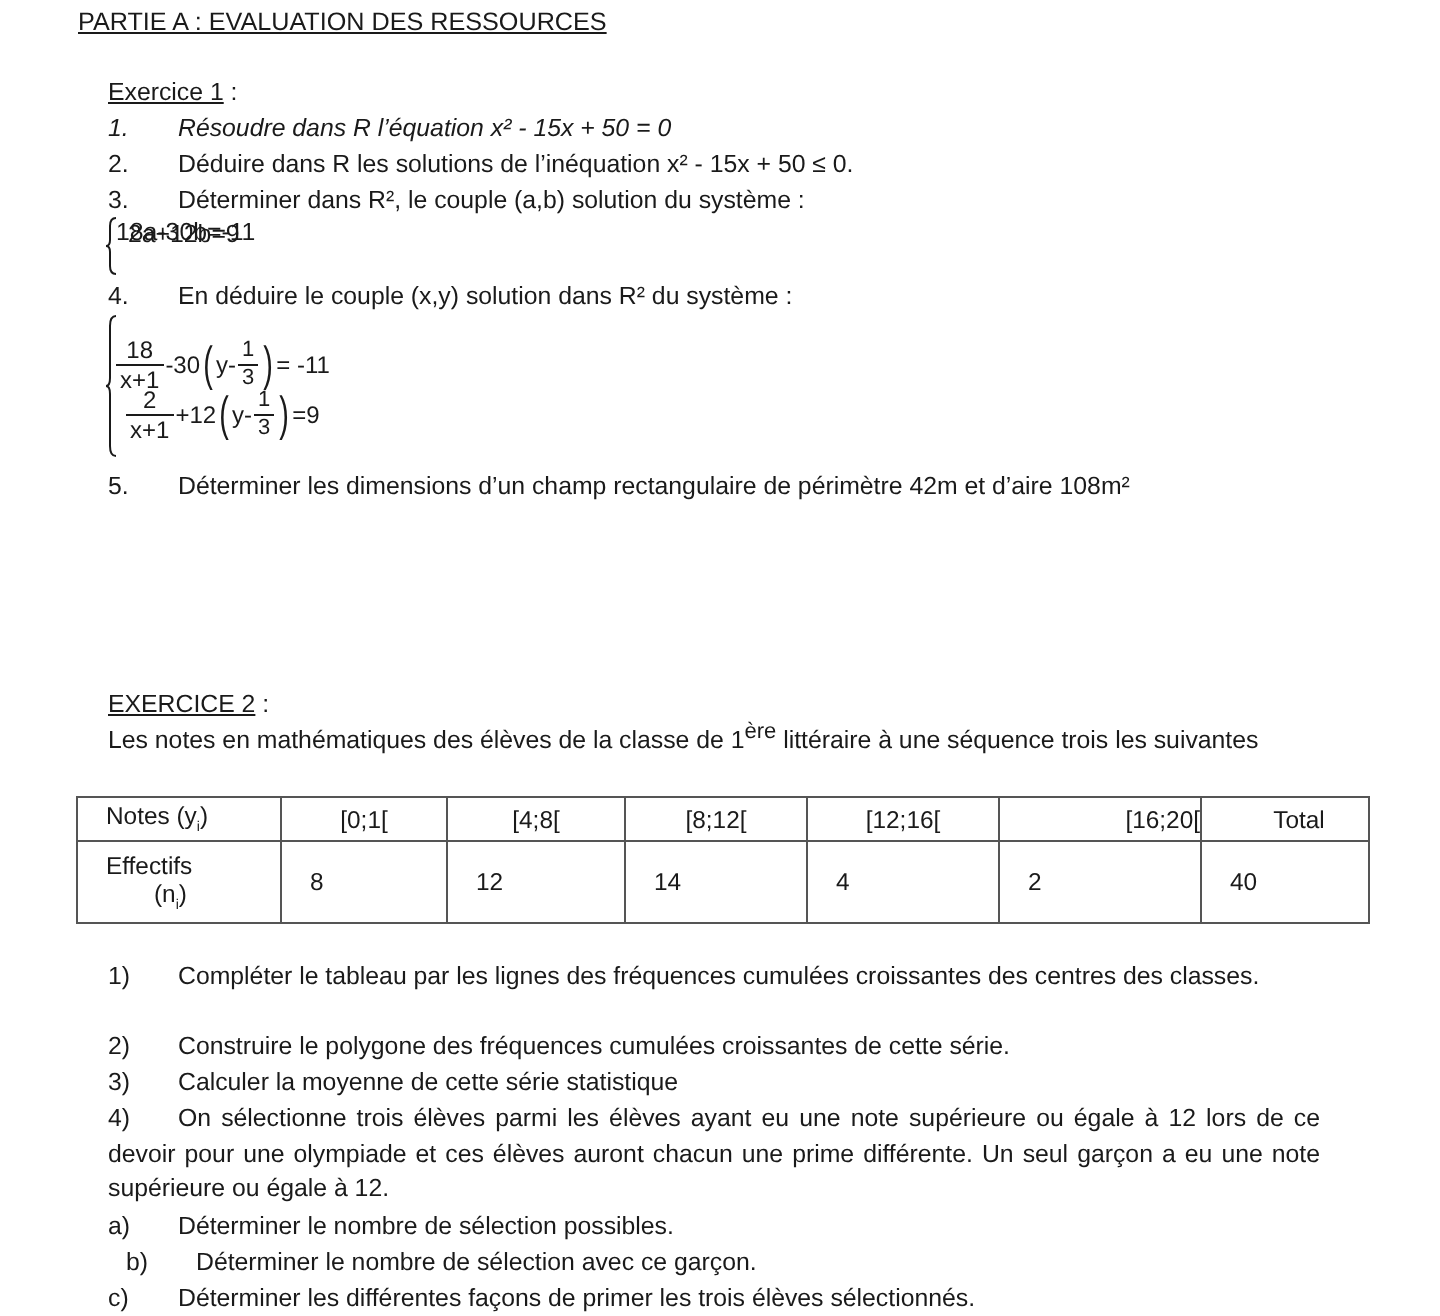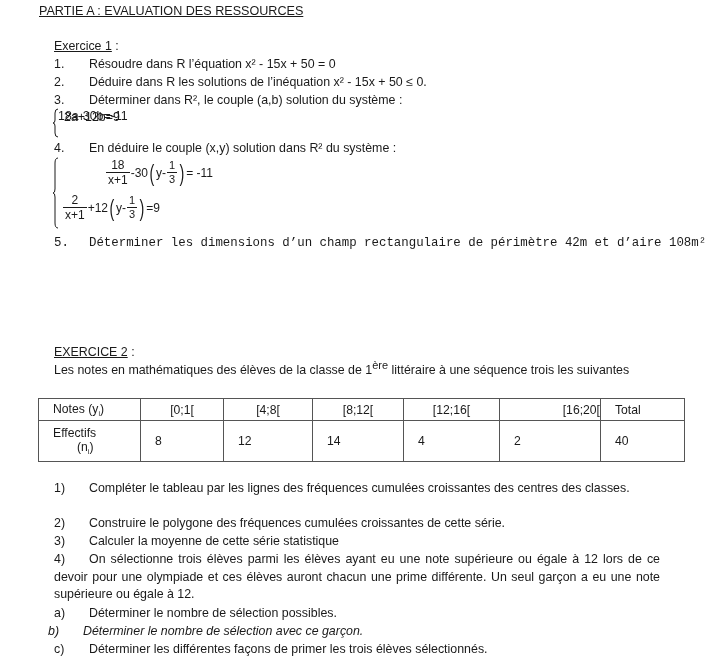--- a/index.html
+++ b/index.html
@@ -26,21 +26,21 @@
 </style>
 </head>
 <body>
 
 <div class="abs u" style="left:39px; top:4px; font-size:12.6px;">PARTIE A : EVALUATION DES RESSOURCES</div>
 
 <div class="abs" style="left:54px; top:39px;">
   <span class="u">Exercice 1</span><span> :</span>
 </div>
 
-<div class="abs" style="left:54px; top:57px;">
+<div class="abs" style="left:54px; top:57px;font-style:italic;">
   <span class="num">1.</span><span>Résoudre dans R l’équation x² - 15x + 50 = 0</span>
 </div>
 <div class="abs" style="left:54px; top:75px;">
   <span class="num">2.</span><span>Déduire dans R les solutions de l’inéquation x² - 15x + 50 ≤ 0.</span>
 </div>
 <div class="abs" style="left:54px; top:93px;">
   <span class="num">3.</span><span>Déterminer dans R², le couple (a,b) solution du système :</span>
 </div>
 
 <div class="abs" style="left:52px; top:108px; width:100px; height:32px;">
@@ -52,29 +52,29 @@
 </div>
 
 <div class="abs" style="left:54px; top:141px;">
   <span class="num">4.</span><span>En déduire le couple (x,y) solution dans R² du système :</span>
 </div>
 
 <div class="abs" style="left:52px; top:157px; width:160px; height:72px;">
   <svg class="brace" width="8" height="72" viewBox="0 0 8 72">
     <path d="M6 1 Q3 1 3 6 L3 32 Q3 36 1 36 Q3 36 3 40 L3 66 Q3 71 6 71" stroke="#1a1a1a" fill="none" stroke-width="1"></path>
   </svg>
-  <div class="abs" style="left:5px; top:2px; font-size:12px;margin-left:48px;">
+  <div class="abs" style="left:5px; top:12px; font-size:12px;">
     <span class="frac"><span class="n">18</span><span class="d">x+1</span></span><span style="vertical-align:middle">-30</span><span class="paren">(</span><span style="vertical-align:middle">y-</span><span class="frac small"><span class="n">1</span><span class="d">3</span></span><span class="paren">)</span><span style="vertical-align:middle">= -11</span>
   </div>
   <div class="abs" style="left:5px; top:37px; font-size:12px;">
     <span class="frac" style="margin-left:6px;"><span class="n">2</span><span class="d">x+1</span></span><span style="vertical-align:middle">+12</span><span class="paren">(</span><span style="vertical-align:middle">y-</span><span class="frac small"><span class="n">1</span><span class="d">3</span></span><span class="paren">)</span><span style="vertical-align:middle">=9</span>
   </div>
 </div>
 
-<div class="abs" style="left:54px; top:236px;font-family:Liberation Mono, monospace;">
+<div class="abs" style="left:54px; top:236px;">
   <span class="num">5.</span><span>Déterminer les dimensions d’un champ rectangulaire de périmètre 42m et d’aire 108m²</span>
 </div>
 
 <div class="abs" style="left:54px; top:345px;">
   <span class="u">EXERCICE 2</span><span> :</span>
 </div>
 
 <div class="just" style="top:362px;">
   <span>Les notes en mathématiques des élèves de la classe de 1</span><sup>ère</sup><span>  littéraire à une séquence  trois les suivantes</span>
 </div>
@@ -83,21 +83,21 @@
   <tbody>
       <tr class="r1">
     <td style="width:87px;">
       <span>Notes (y</span><sub style="font-size:7px">i</sub><span>)</span>
     </td>
     <td class="head" style="width:82px;">[0;1[</td>
     <td class="head" style="width:88px;">[4;8[</td>
     <td class="head" style="width:90px;">[8;12[</td>
     <td class="head" style="width:95px;">[12;16[</td>
     <td class="head" style="width:100px;text-align:right;">[16;20[</td>
-    <td style="padding-left:14px;">Total</td>
+    <td style="padding-left:14px;text-align:center;">Total</td>
   </tr>
   <tr class="r2">
     <td>
       <div>Effectifs</div>
       <div style="padding-left:24px;"><span>(n</span><sub style="font-size:7px">i</sub><span>)</span></div>
     </td>
     <td>8</td>
     <td>12</td>
     <td>14</td>
     <td>4</td>
@@ -115,18 +115,18 @@
 </div>
 <div class="abs" style="left:54px; top:534px;">
   <span class="num">3)</span><span>Calculer la moyenne de cette série statistique</span>
 </div>
 <div class="just" style="top:551px;">
   <span class="num">4)</span><span>On sélectionne trois élèves parmi les élèves ayant eu une note supérieure ou égale à 12 lors de ce devoir pour une olympiade et ces élèves auront chacun une prime différente. Un seul garçon a eu une note supérieure ou égale à 12.</span>
 </div>
 <div class="abs" style="left:54px; top:606px;">
   <span class="num">a)</span><span>Déterminer le nombre de sélection possibles.</span>
 </div>
-<div class="abs" style="left:48px; top:624px;font-style:italic;">
+<div class="abs" style="left:63px; top:624px;">
   <span class="num">b)</span><span>Déterminer le nombre de sélection avec ce garçon.</span>
 </div>
 <div class="abs" style="left:54px; top:642px;">
   <span class="num">c)</span><span>Déterminer les différentes façons de primer les trois élèves sélectionnés.</span>
 </div>
 
 </body></html>

